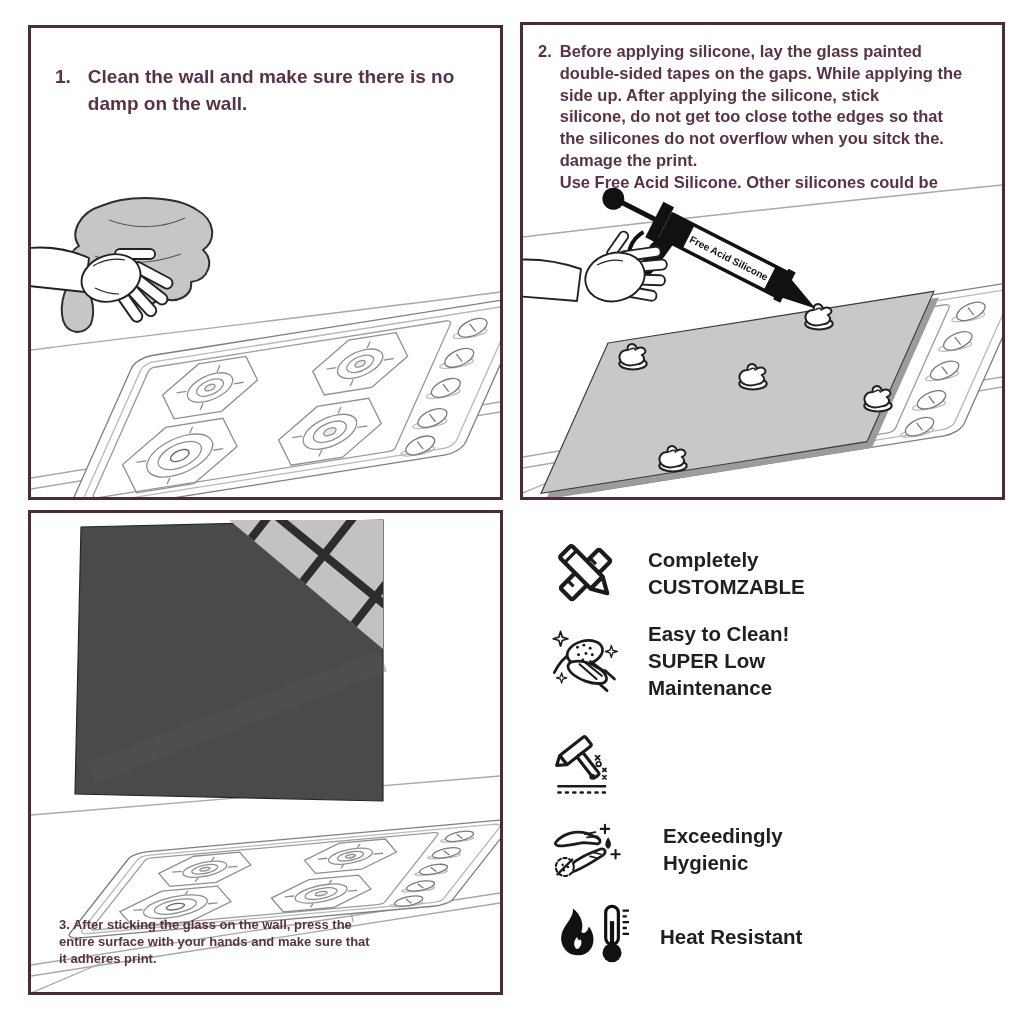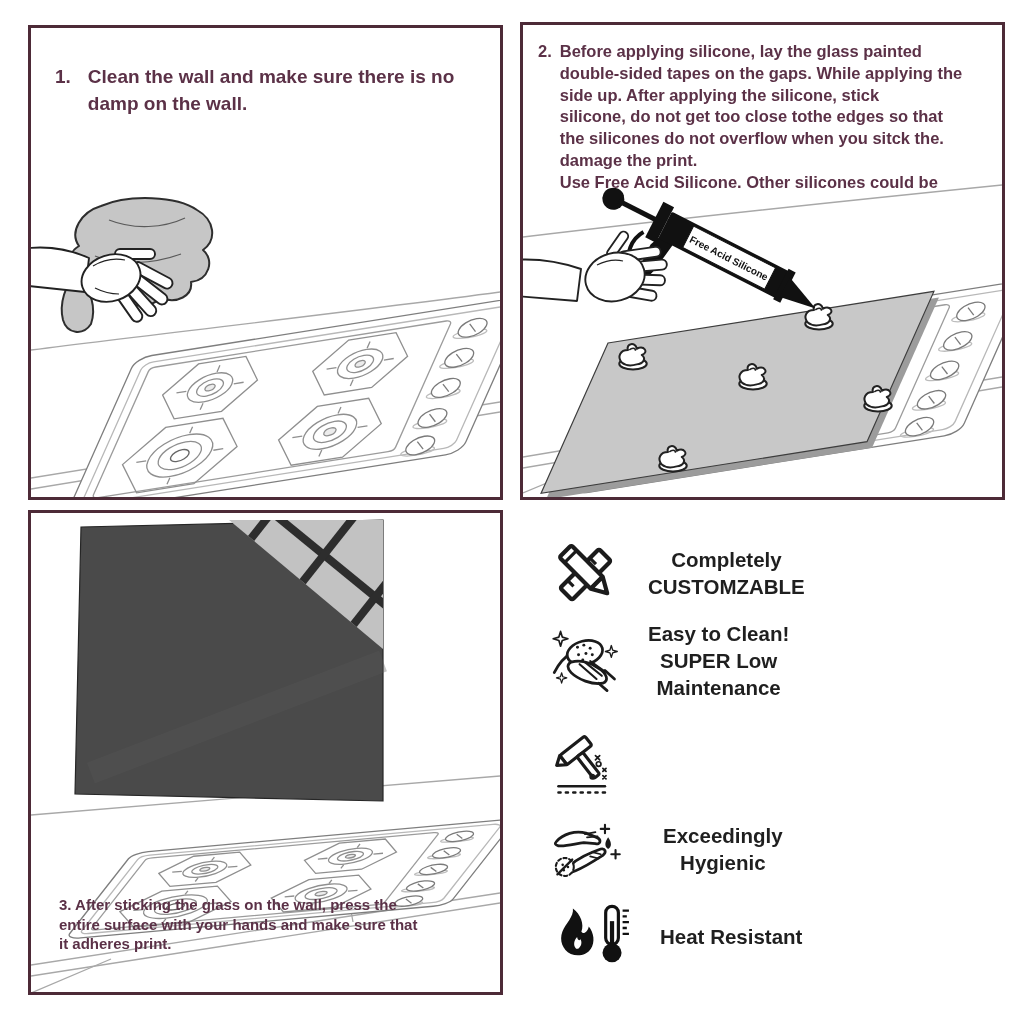--- a/index.html
+++ b/index.html
@@ -9,23 +9,23 @@
   #panel1{left:28px;top:25px;width:475px;height:475px;}
   #panel2{left:520px;top:22px;width:485px;height:478px;}
   #panel3{left:28px;top:510px;width:475px;height:485px;}
   .art{position:absolute;left:0;top:0;width:100%;height:100%;}
   .ns *{vector-effect:non-scaling-stroke;}
   .step{position:absolute;color:#5b3147;font-weight:bold;z-index:2;white-space:nowrap;}
   .s1{left:24px;top:36px;font-size:19px;line-height:1.4;display:flex;}
   .s1 .num{margin-right:17px;}
   .s2{left:15px;top:16px;font-size:16.5px;line-height:1.32;display:flex;}
   .s2 .num{margin-right:8px;}
-  .s3{left:28px;top:382px;font-size:15px;line-height:1.3;}
+  .s3{left:28px;top:404px;font-size:13px;line-height:1.3;}
   #features{position:absolute;left:520px;top:512px;width:485px;height:496px;}
-  .frow{position:absolute;left:30px;display:flex;align-items:center;text-align:center;}
+  .frow{position:absolute;left:30px;display:flex;align-items:center;}
   .frow .ic{flex:0 0 auto;margin-right:24px;}
   .ftext{font-weight:bold;font-size:20.5px;line-height:1.32;color:#1f1f1f;white-space:nowrap;}
   svg text{font-family:"Liberation Sans",sans-serif;}
 </style>
 </head>
 <body>
 
 <svg width="0" height="0" style="position:absolute" aria-hidden="true">
   <defs>
     <g id="hob-plan" class="ns">

